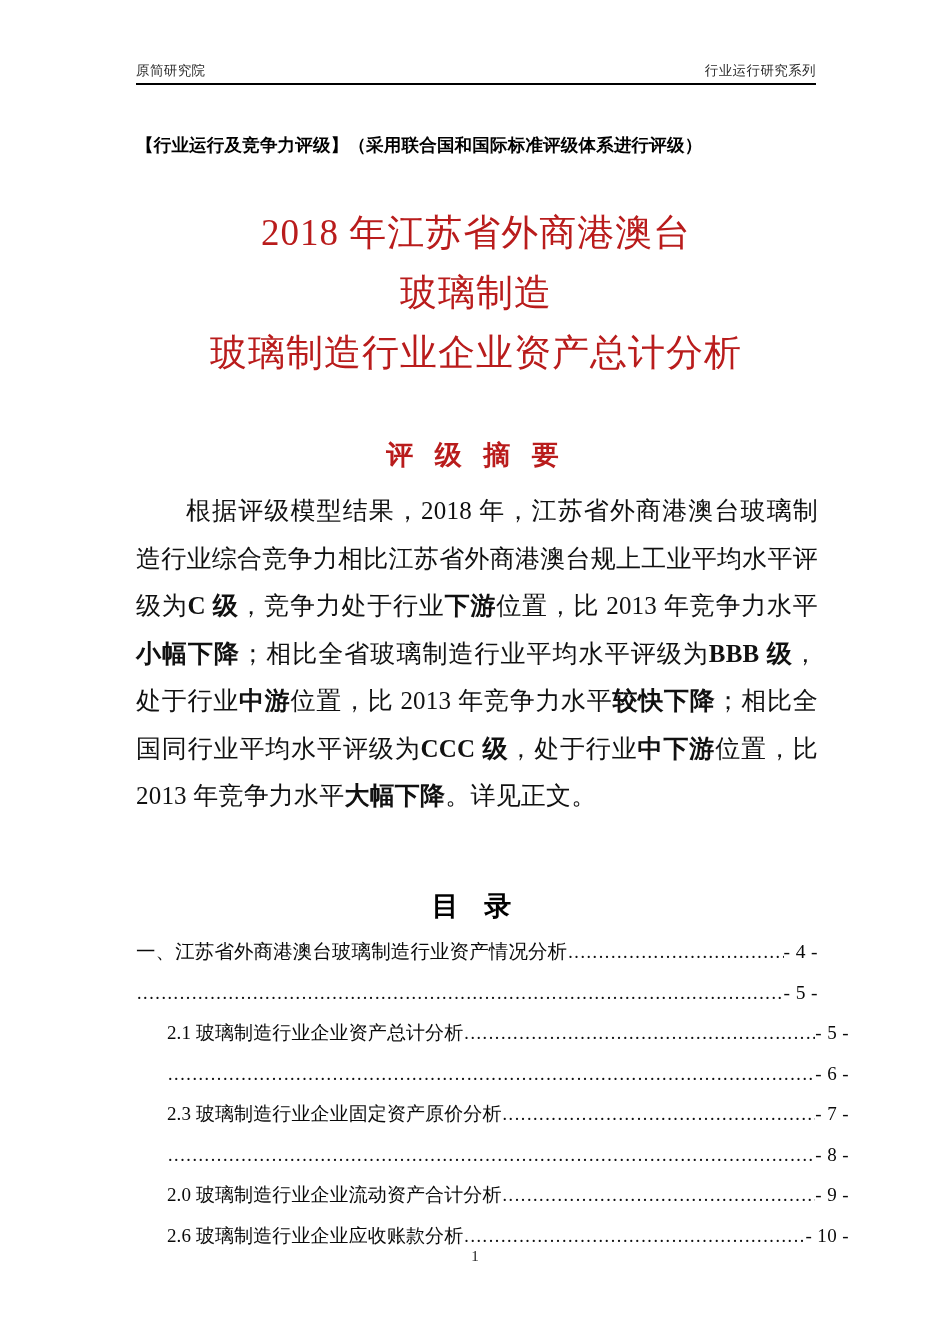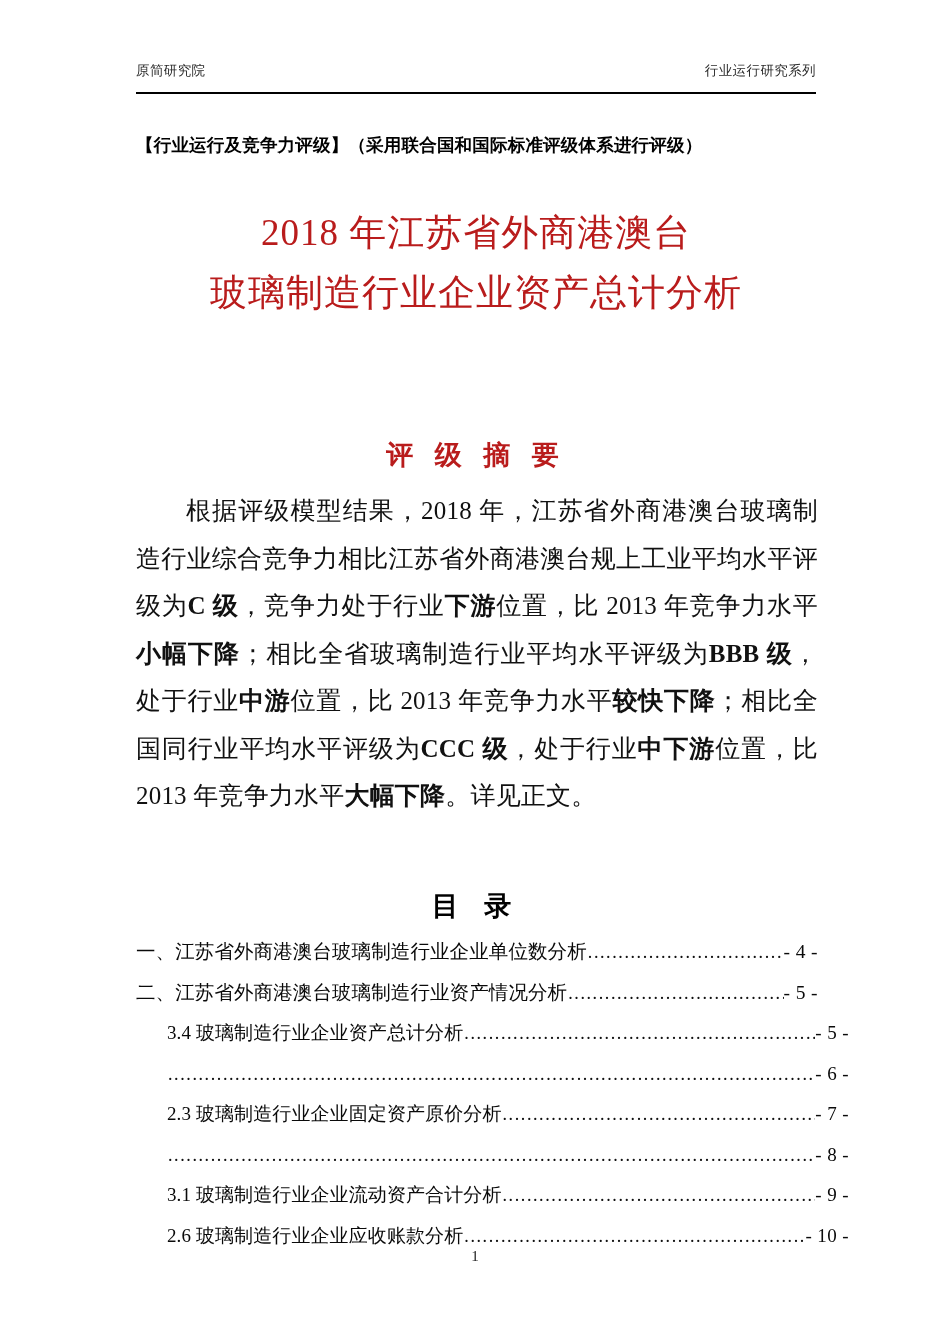--- a/index.html
+++ b/index.html
@@ -27,21 +27,21 @@
   
   .run-header {
     position: absolute;
     left: 136px;
     top: 62px;
     width: 680px;
     display: flex;
     justify-content: space-between;
     align-items: flex-end;
     border-bottom: 2px solid #000;
-    padding-bottom: 12px;
+    padding-bottom: 3px;
     font-family: "Liberation Sans", "DejaVu Sans", sans-serif;
     font-size: 13.5px;
     line-height: 1.35;
     letter-spacing: 0.4px;
     color: #2a2a2a;
   }
 
   
   .bracket-line {
     position: absolute;
@@ -163,60 +163,60 @@
 
   <div class="run-header">
     <span>原简研究院</span>
     <span>行业运行研究系列</span>
   </div>
 
   <div class="bracket-line">【行业运行及竞争力评级】（采用联合国和国际标准评级体系进行评级）</div>
 
   <div class="doc-title">
     <span class="tline">2018 年江苏省外商港澳台</span>
+    <span class="tline">玻璃制造</span>
     <span class="tline">玻璃制造行业企业资产总计分析</span>
   </div>
 
   <div class="summary-heading">评 级 摘 要</div>
 
   <div class="summary-body"><span>根据评级模型结果，2018 年，江苏省外商港澳台玻璃制造行业综合竞争力相比江苏省外商港澳台规上工业平均水平评级为</span><b>C 级</b><span>，竞争力处于行业</span><b>下游</b><span>位置，比 2013 年竞争力水平</span><b>小幅下降</b><span>；相比全省玻璃制造行业平均水平评级为</span><b>BBB 级</b><span>，处于行业</span><b>中游</b><span>位置，比 2013 年竞争力水平</span><b>较快下降</b><span>；相比全国同行业平均水平评级为</span><b>CCC 级</b><span>，处于行业</span><b>中下游</b><span>位置，比 2013 年竞争力水平</span><b>大幅下降</b><span>。详见正文。</span></div>
 
   <div class="toc-heading">目 录</div>
 
   <div class="toc">
       <div class="toc-row">
-        <span class="toc-label">一、江苏省外商港澳台玻璃制造行业企业单位数分析</span>
+        <span class="toc-label">一、江苏省外商港澳台玻璃制造行业资产情况分析</span>
         <span class="toc-dots">................................................................................................................................................................</span>
         <span class="toc-page">- 4 -</span>
       </div>
       <div class="toc-row">
-        <span class="toc-label">二、江苏省外商港澳台玻璃制造行业资产情况分析</span>
         <span class="toc-dots">................................................................................................................................................................</span>
         <span class="toc-page">- 5 -</span>
       </div>
       <div class="toc-row lvl2">
-        <span class="toc-label">3.4  玻璃制造行业企业资产总计分析</span>
+        <span class="toc-label">2.1  玻璃制造行业企业资产总计分析</span>
         <span class="toc-dots">................................................................................................................................................................</span>
         <span class="toc-page">- 5 -</span>
       </div>
       <div class="toc-row lvl2">
         <span class="toc-dots">................................................................................................................................................................</span>
         <span class="toc-page">- 6 -</span>
       </div>
       <div class="toc-row lvl2">
         <span class="toc-label">2.3  玻璃制造行业企业固定资产原价分析</span>
         <span class="toc-dots">................................................................................................................................................................</span>
         <span class="toc-page">- 7 -</span>
       </div>
       <div class="toc-row lvl2">
         <span class="toc-dots">................................................................................................................................................................</span>
         <span class="toc-page">- 8 -</span>
       </div>
       <div class="toc-row lvl2">
-        <span class="toc-label">3.1  玻璃制造行业企业流动资产合计分析</span>
+        <span class="toc-label">2.0  玻璃制造行业企业流动资产合计分析</span>
         <span class="toc-dots">................................................................................................................................................................</span>
         <span class="toc-page">- 9 -</span>
       </div>
       <div class="toc-row lvl2">
         <span class="toc-label">2.6  玻璃制造行业企业应收账款分析</span>
         <span class="toc-dots">................................................................................................................................................................</span>
         <span class="toc-page">- 10 -</span>
       </div>
     </div>
 

